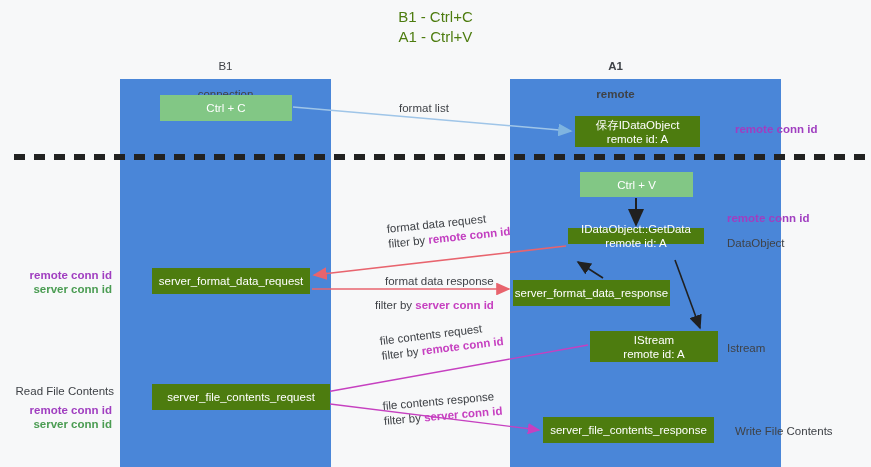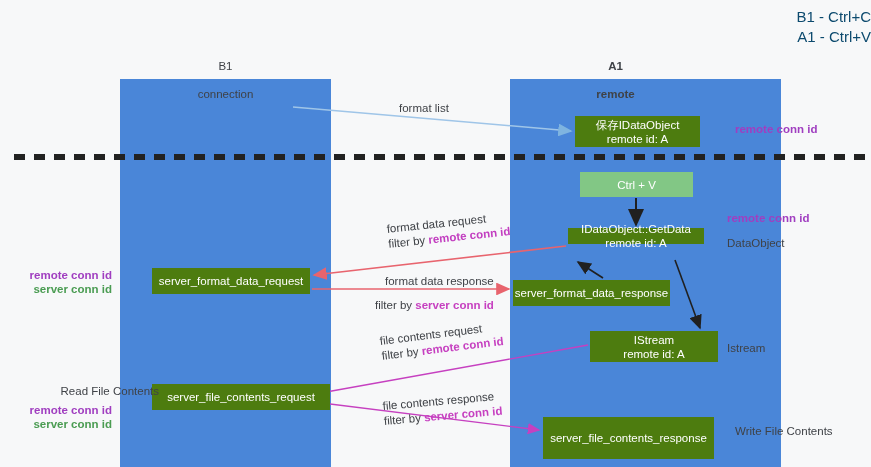--- a/index.html
+++ b/index.html
@@ -38,24 +38,24 @@
     white-space: pre-line;
   }
   #lane-header-b1 { left: 120px; width: 211px; top: 45px; }
   #lane-header-a1 { left: 480px; width: 271px; top: 45px; font-weight: bold; }
 
   
   #title {
     position: absolute;
     left: 0; right: 0;
     top: 7px;
-    text-align: right;
+    text-align: center;
     font-size: 15px;
     line-height: 20px;
-    color: #0c4a6e;
+    color: #4d7c0f;
     white-space: pre-line;
   }
 
   
   .node {
     position: absolute;
     box-sizing: border-box;
     display: flex;
     flex-direction: column;
     align-items: center;
@@ -71,21 +71,21 @@
   .node .l2 { font-size: 11.5px; }
 
   #node-ctrl-c         { left: 160px; top: 95px;  width: 132px; height: 26px; }
   #node-save-idataobj  { left: 575px; top: 116px; width: 125px; height: 31px; }
   #node-ctrl-v         { left: 580px; top: 172px; width: 113px; height: 25px; }
   #node-getdata        { left: 568px; top: 228px; width: 136px; height: 16px; }
   #node-fmt-req        { left: 152px; top: 268px; width: 158px; height: 26px; }
   #node-fmt-resp       { left: 513px; top: 280px; width: 157px; height: 26px; }
   #node-istream        { left: 590px; top: 331px; width: 128px; height: 31px; }
   #node-file-req       { left: 152px; top: 384px; width: 178px; height: 26px; }
-  #node-file-resp      { left: 543px; top: 417px; width: 171px; height: 42px; }
+  #node-file-resp      { left: 543px; top: 417px; width: 171px; height: 26px; }
 
   
   .ann {
     position: absolute;
     font-size: 11.5px;
     line-height: 14px;
     color: #3f4247;
     white-space: nowrap;
   }
   .ann.purple { color: #a03ec0; font-weight: bold; }
@@ -160,20 +160,23 @@
 
     <line x1="675" y1="260" x2="700" y2="328" stroke="#202020" stroke-width="1.6" marker-end="url(#ar-blk)"></line>
 
     <line x1="603" y1="278" x2="578" y2="262" stroke="#202020" stroke-width="1.6" marker-end="url(#ar-blk)"></line>
 
     <line x1="588" y1="345" x2="315" y2="394" stroke="#c640c0" stroke-width="1.4" marker-end="url(#ar-mag)"></line>
 
     <line x1="314" y1="402" x2="539" y2="430" stroke="#c640c0" stroke-width="1.4" marker-end="url(#ar-mag)"></line>
   </svg>
 
+  <div class="node green" id="node-ctrl-c">
+    <span>Ctrl + C</span>
+  </div>
 
   <div class="node orange" id="node-save-idataobj">
     <span>保存IDataObject</span>
     <span class="l2">remote id: A</span>
   </div>
 
   <div class="node green" id="node-ctrl-v">
     <span>Ctrl + V</span>
   </div>
 
@@ -229,17 +232,17 @@
 
   <div class="ann" style="left:727px; top:236px;">DataObject</div>
 
   <div class="ann" style="left:727px; top:341px;">Istream</div>
 
   <div class="ann" style="left:735px; top:424px;">Write File Contents</div>
 
   <div class="ann purple right" style="left:0px; top:268px; width:112px;">remote conn id</div>
   <div class="ann green right" style="left:0px; top:282px; width:112px;">server conn id</div>
 
-  <div class="ann right" style="left:0px; top:384px; width:114px;padding-left:45px;">Read File Contents</div>
+  <div class="ann right" style="left:0px; top:384px; width:114px;">Read File Contents</div>
   <div class="ann purple right" style="left:0px; top:403px; width:112px;">remote conn id</div>
   <div class="ann green right" style="left:0px; top:417px; width:112px;">server conn id</div>
 
 </div>
 
 </body></html>

